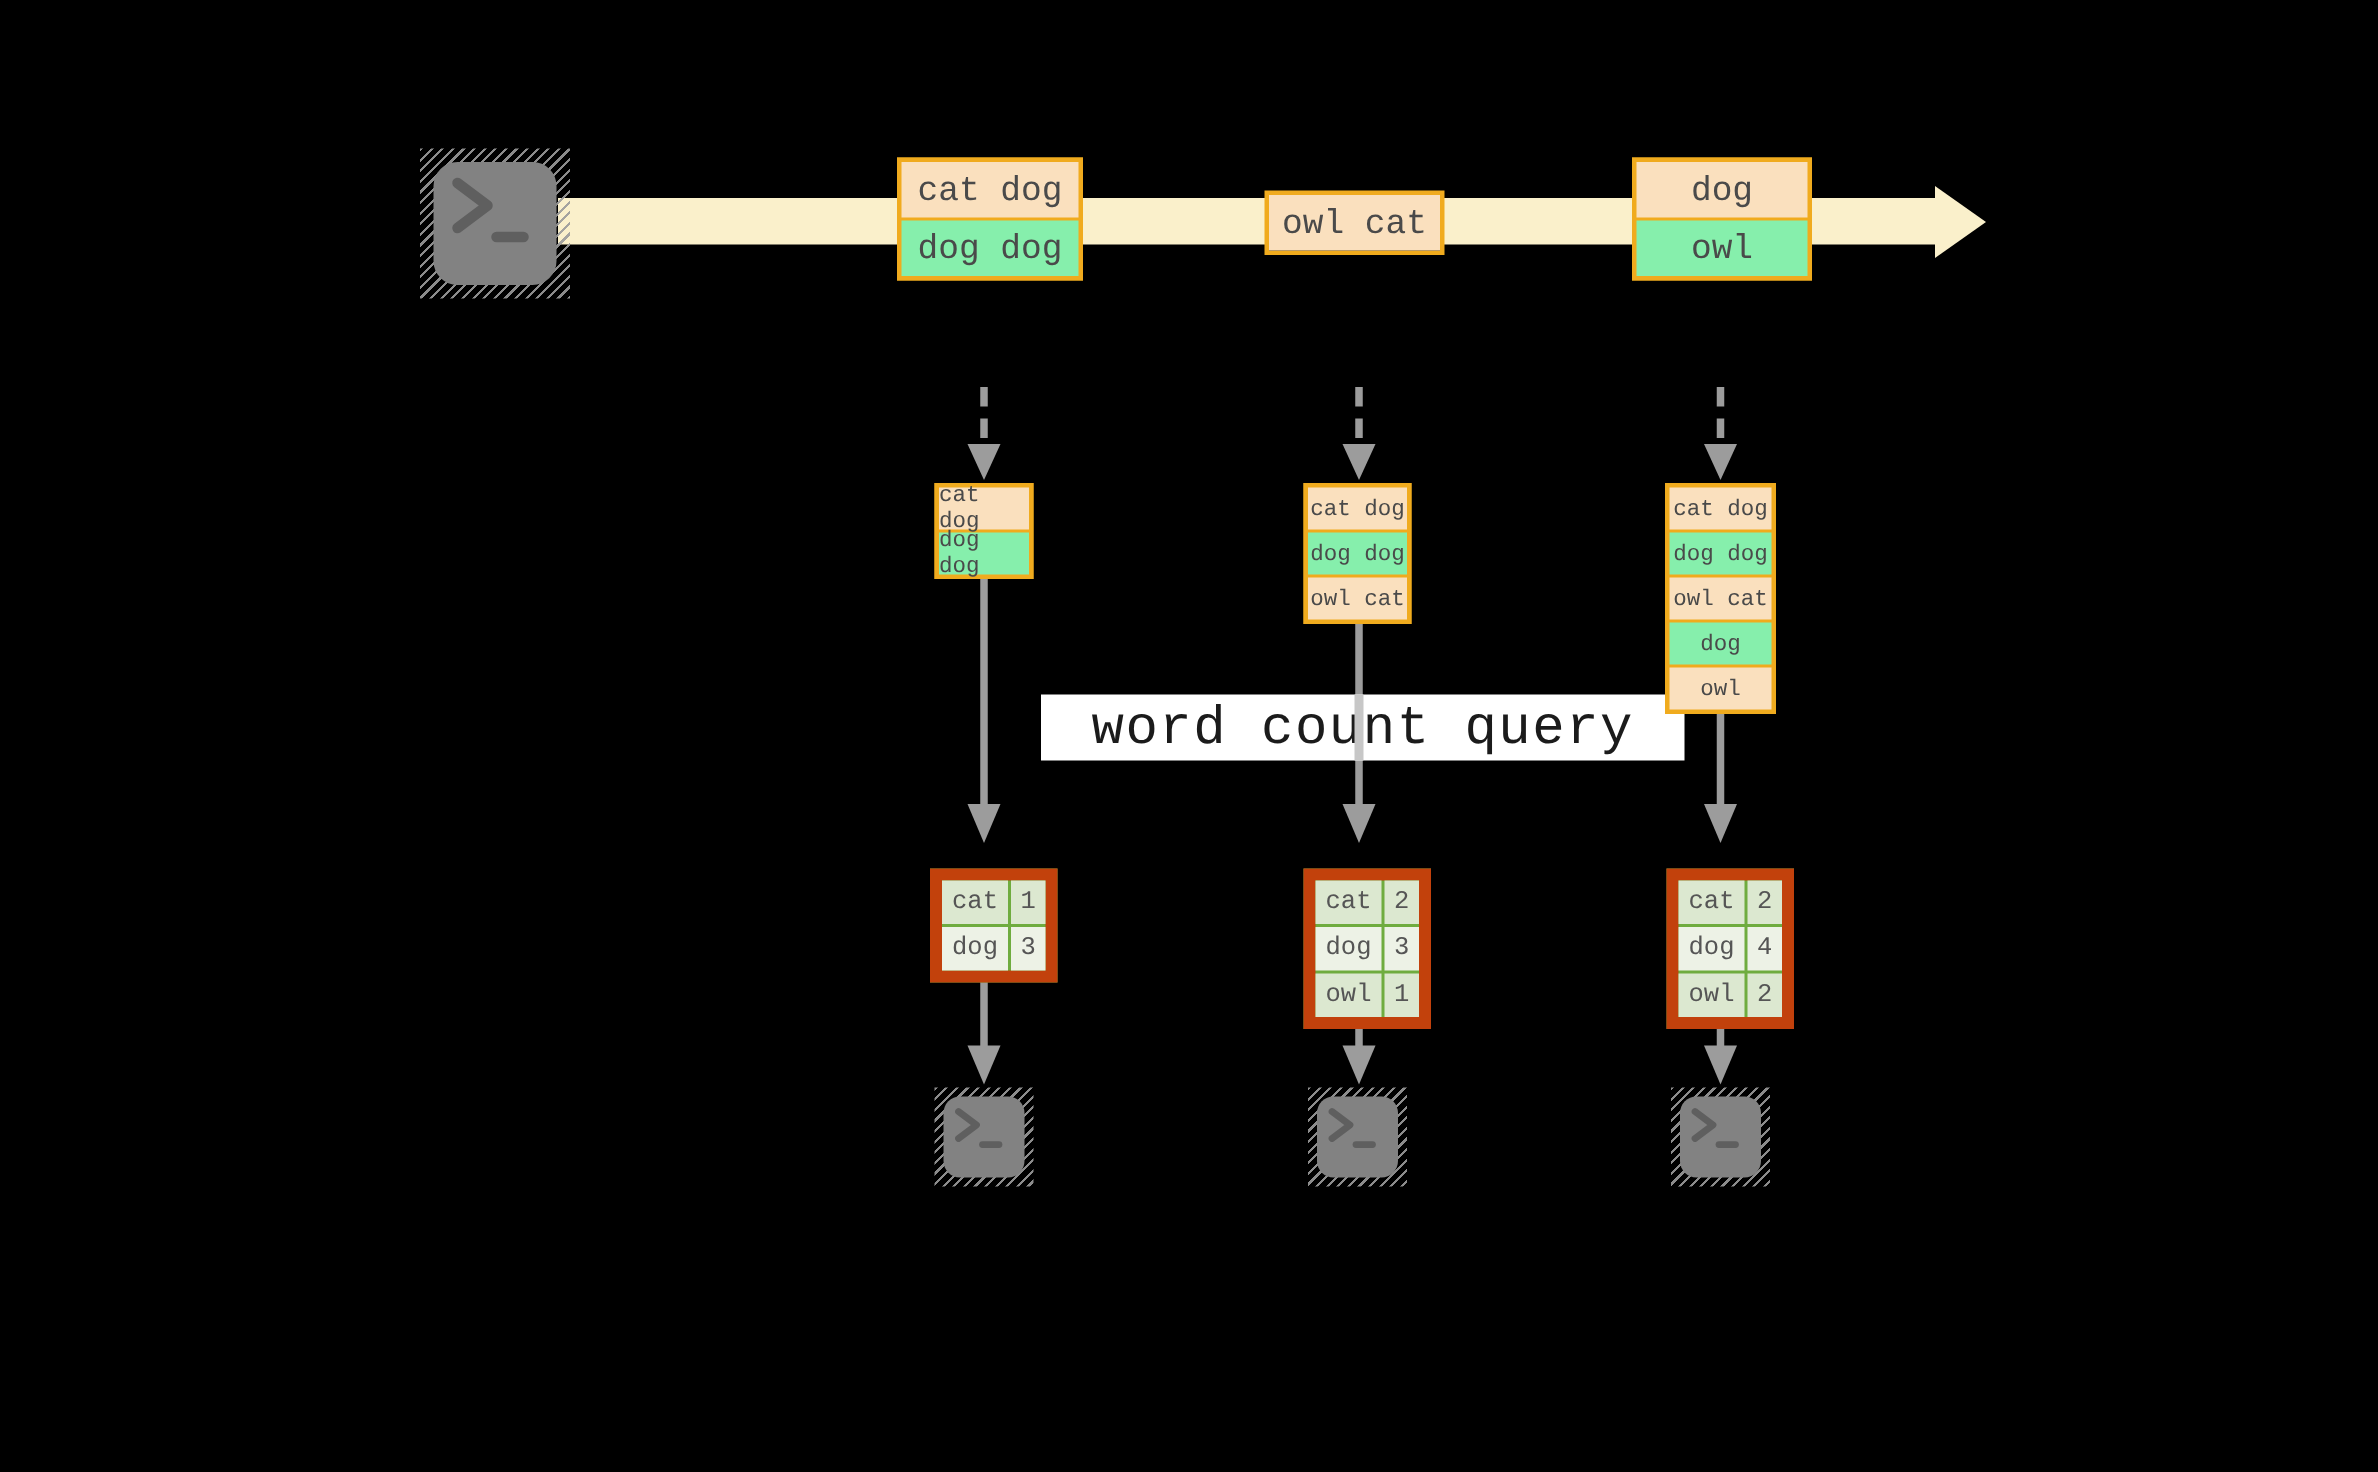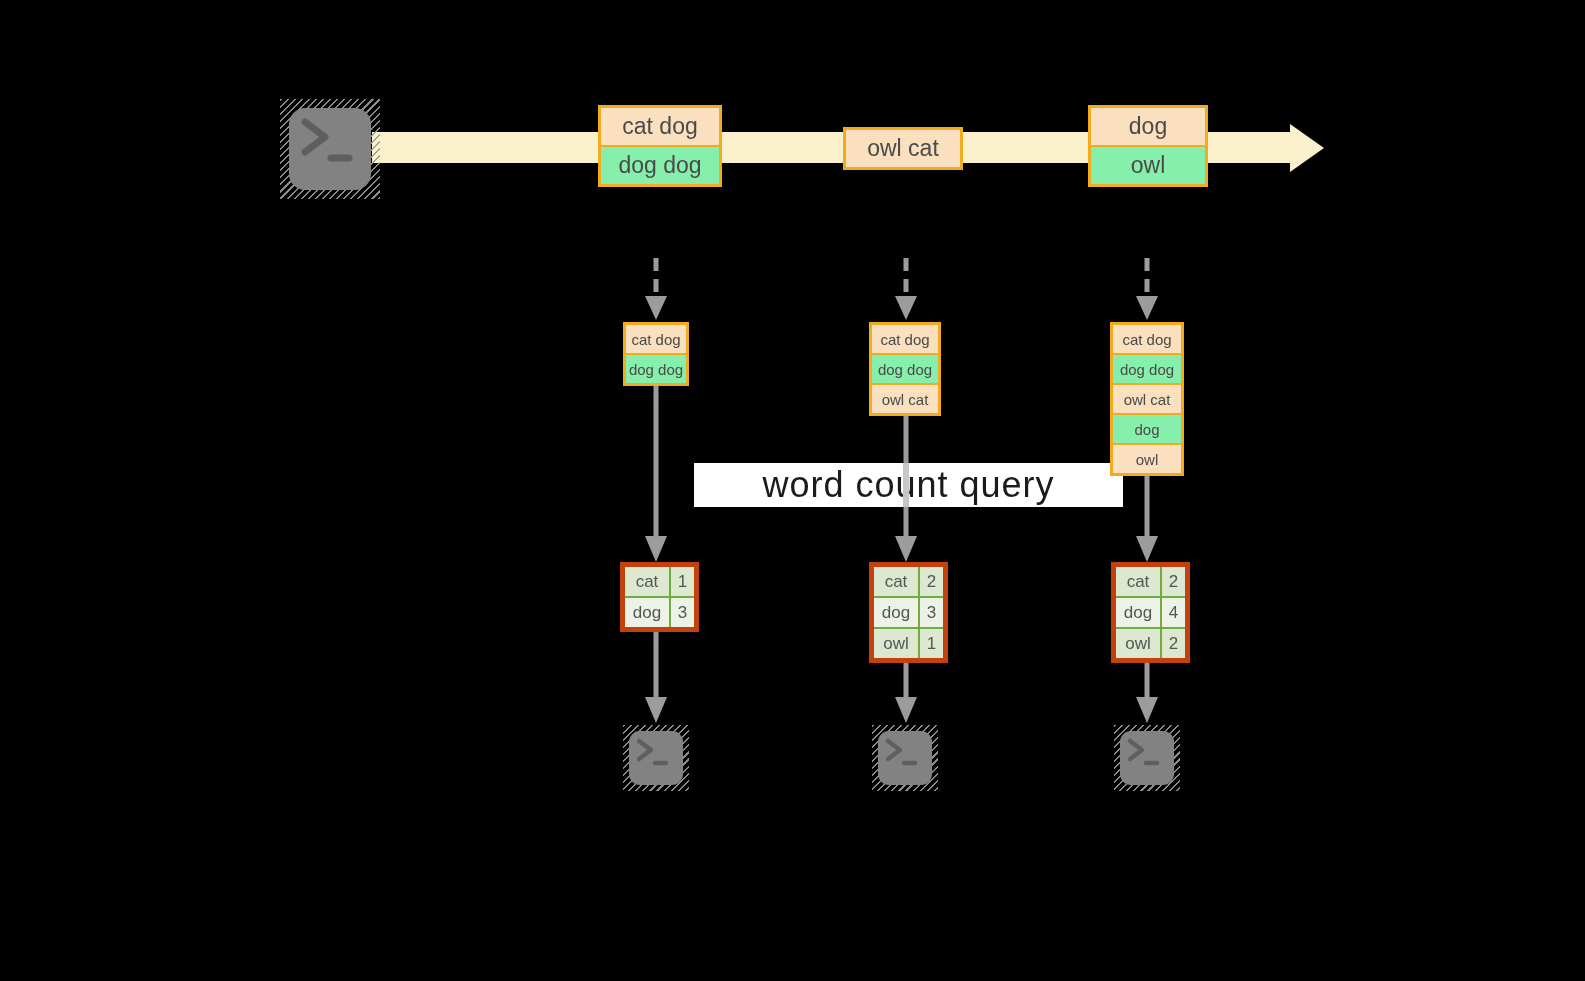--- a/index.html
+++ b/index.html
@@ -1,40 +1,40 @@
 <!DOCTYPE html>
 <html><head>
 <meta charset="utf-8">
 <style>
   html,body { margin:0; padding:0; background:#000; }
   .canvas {
     position:relative; width:1585px; height:981px; background:#000000;
-    font-family:Liberation Sans, sans-serif; overflow:hidden;
+    font-family:Liberation Mono, monospace; overflow:hidden;
   }
 
   
   .band { position:absolute; left:372px; top:132px; width:918px; height:31px;
           background:#FAF0CB; z-index:1; }
   .band-head { position:absolute; left:1290px; top:124px; width:0; height:0; z-index:1;
           border-top:24px solid transparent; border-bottom:24px solid transparent;
           border-left:34px solid #FAF0CB; }
 
   
   .obox { position:absolute; border:3px solid #F0AB1E; background:#F0AB1E;
           display:flex; flex-direction:column; gap:2px; z-index:4; box-sizing:border-box; }
   .orow { display:flex; align-items:center; justify-content:center;
           color:#4A4A4A; }
   .rowbig { height:37px; font-size:23px; }
   .rowsm  { height:28px; font-size:15px; }
   .fa { background:#FAE0BE; }
   .fb { background:#86efac; }
 
   
-  .gtable { position:absolute; border:5px solid #c2410c; background:#6FAC3F;
-            display:grid; grid-template-columns:44px 23px; gap:2px; z-index:4; }
+  .gtable { position:absolute; border:8px solid #c2410c; background:#6FAC3F;
+            display:grid; grid-template-columns:44px 23px; gap:2px; z-index:4;margin-top:17px; }
   .gcell { height:29px; display:flex; align-items:center; justify-content:center;
            font-size:17px; color:#555555; }
   .ga { background:#DCE8D0; }
   .gb { background:#EDF2E6; }
 
   
   svg.arrow { position:absolute; z-index:2; overflow:visible; }
   .aline { stroke:#9C9C9C; stroke-width:5; fill:none; }
   .dash  { stroke-dasharray:13 8; }
   .ahead { fill:#9C9C9C; stroke:none; }

